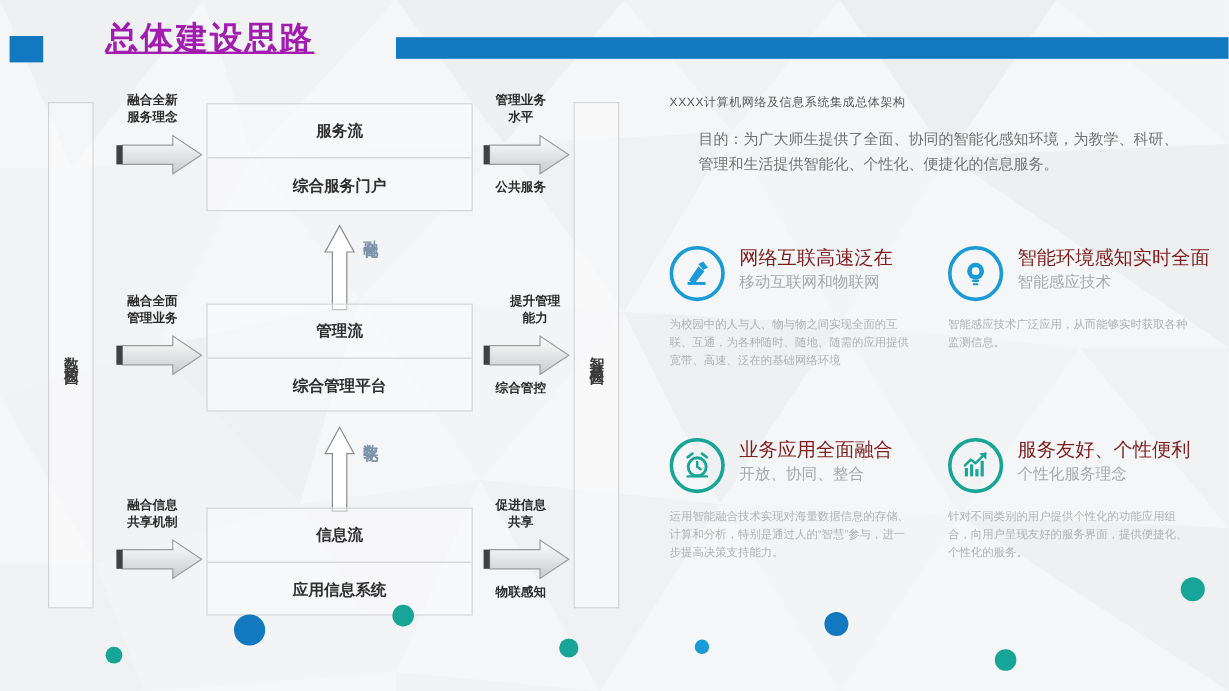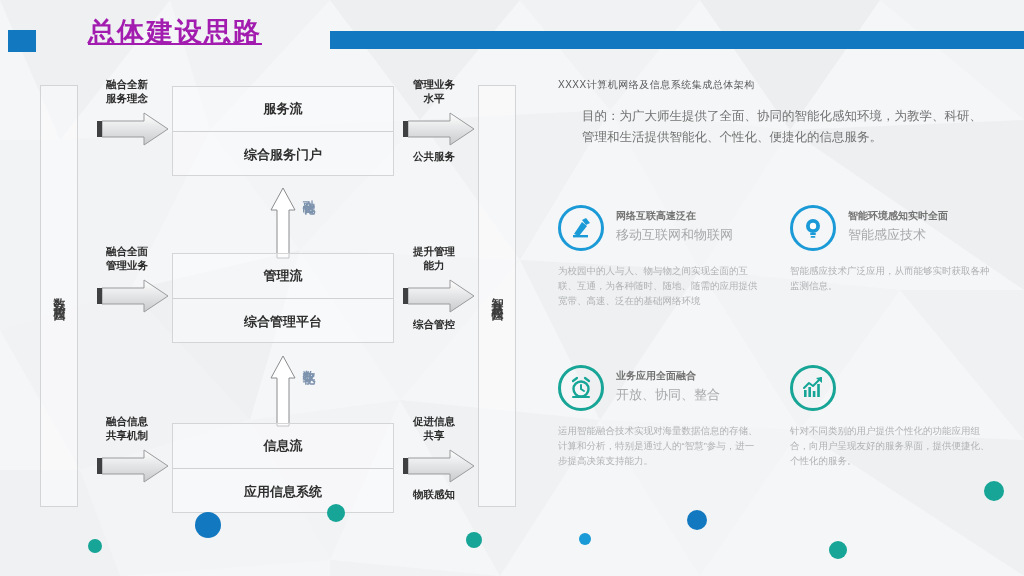--- a/index.html
+++ b/index.html
@@ -180,23 +180,23 @@
     border: 3px solid #1a9ad7;
     box-sizing: border-box;
     display: flex;
     align-items: center;
     justify-content: center;
     flex: 0 0 auto;
   }
   .circle-icon.teal { border-color: #16a596; }
   .feat-text { margin-left: 12px; padding-top: 2px; }
   .feat-title {
-    font-size: 10px;
-    font-weight: bold;
-    color: #737373;
+    font-size: 16px;
+    font-weight: normal;
+    color: #7f1d1d;
     line-height: 18px;
     white-space: nowrap;
   }
   .feat-sub {
     font-size: 13px;
     color: #a7a9ac;
     line-height: 20px;
     white-space: nowrap;
   }
   .feat-body {
@@ -288,21 +288,21 @@
     <div class="side-label" style="left:90px; top:185px; width:74px;">融合全面
 管理业务</div>
     <svg class="arrow-h" style="left:96px; top:219px;" viewBox="0 0 74 34">
       <polygon points="6,9 48,9 48,1 72,17 48,33 48,25 6,25" fill="url(#gh1)" stroke="#9a9b9d" stroke-width="1"></polygon>
       <rect x="1" y="9" width="5" height="16" fill="#3f4042"></rect>
     </svg>
     <div class="flow-group" style="top:193px;">
       <div class="flow-top">管理流</div>
       <div class="flow-bot">综合管理平台</div>
     </div>
-    <div class="side-label" style="left:394px; top:185px; width:80px;">提升管理
+    <div class="side-label" style="left:406px; top:185px; width:80px;">提升管理
 能力</div>
     <svg class="arrow-h" style="left:402px; top:219px;" viewBox="0 0 74 34">
       <polygon points="6,9 48,9 48,1 72,17 48,33 48,25 6,25" fill="url(#gh1)" stroke="#9a9b9d" stroke-width="1"></polygon>
       <rect x="1" y="9" width="5" height="16" fill="#3f4042"></rect>
     </svg>
     <div class="side-label" style="left:394px; top:258px; width:80px;">综合管控</div>
 
     <svg class="arrow-v" style="left:270px; top:294px;" viewBox="0 0 26 74">
       <polygon points="13,2 25,24 19,24 19,72 7,72 7,24 1,24" fill="#ffffff" stroke="#8b8c8e" stroke-width="1"></polygon>
     </svg>
@@ -392,20 +392,24 @@
         <div class="circle-icon teal">
           <svg width="26" height="26" viewBox="0 0 26 26">
             <rect x="4" y="15" width="2.6" height="7" fill="#16a596"></rect>
             <rect x="8.4" y="12" width="2.6" height="10" fill="#16a596"></rect>
             <rect x="12.8" y="16" width="2.6" height="6" fill="#16a596"></rect>
             <rect x="17.2" y="9" width="2.6" height="13" fill="#16a596"></rect>
             <path d="M4 13 L9 8 L13 11 L21 3" fill="none" stroke="#16a596" stroke-width="2" stroke-linecap="round" stroke-linejoin="round"></path>
             <polygon points="22,2 22,8 16,3" fill="#16a596"></polygon>
           </svg>
         </div>
+        <div class="feat-text">
+          <div class="feat-title">服务友好、个性便利</div>
+          <div class="feat-sub">个性化服务理念</div>
+        </div>
       </div>
       <div class="feat-body">针对不同类别的用户提供个性化的功能应用组合，向用户呈现友好的服务界面，提供便捷化、个性化的服务。</div>
     </div>
   </div>
 
   <div id="dots-layer">
       <div class="dot" style="left: 195px; top: 512px; width: 26px; height: 26px; background: rgb(18, 120, 192);"></div>
       <div class="dot" style="left: 327px; top: 504px; width: 18px; height: 18px; background: rgb(22, 165, 150);"></div>
       <div class="dot" style="left: 466px; top: 532px; width: 16px; height: 16px; background: rgb(22, 165, 150);"></div>
       <div class="dot" style="left: 579px; top: 533px; width: 12px; height: 12px; background: rgb(26, 154, 215);"></div>

